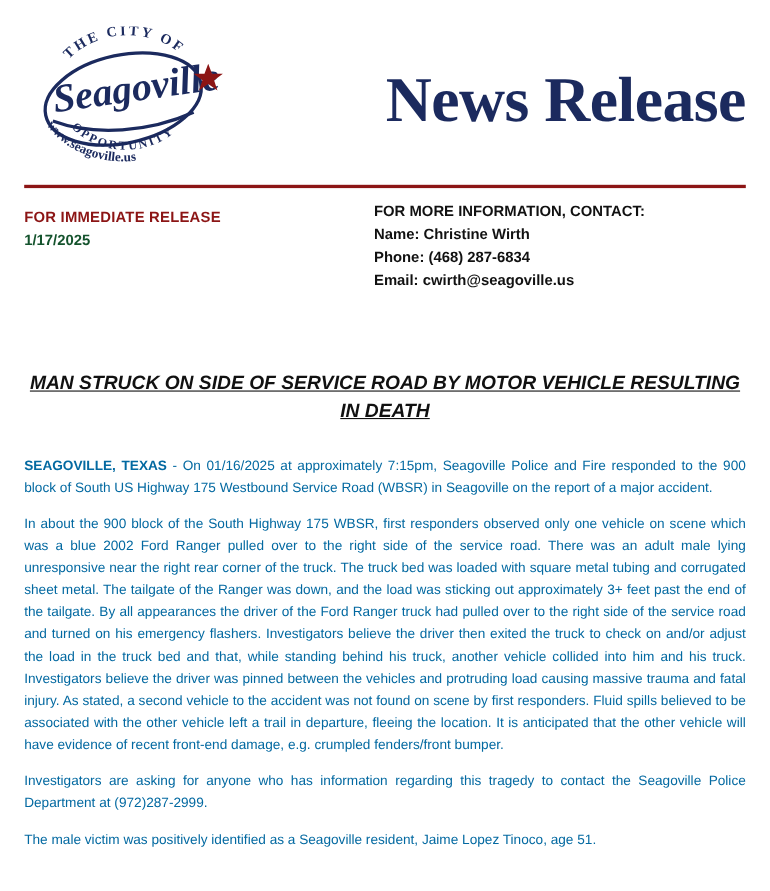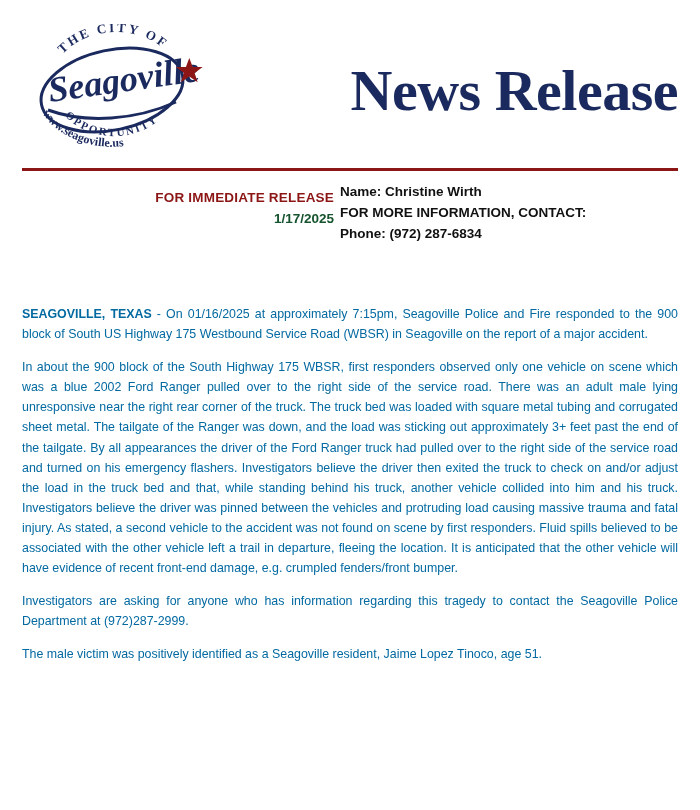--- a/index.html
+++ b/index.html
@@ -59,24 +59,24 @@
   }
 
   
   .info-row {
     position: relative;
     margin-top: 22px;
     height: 96px;
   }
   .immediate {
     position: absolute;
-    left: 12px;
+    left: 0;
     top: 8px;
     width: 300px;
-    text-align: right;
+    text-align: left;
   }
   .immediate .line1 {
     color: #8c1515;
     font-weight: bold;
     font-size: 13.5px;
     letter-spacing: 0.2px;
   }
   .immediate .line2 {
     margin-top: 6px;
     color: #14532d;
@@ -166,26 +166,28 @@
 
   <div class="rule"></div>
 
   <div class="info-row">
     <div class="immediate">
       <div class="line1">FOR IMMEDIATE RELEASE</div>
       <div class="line2">1/17/2025</div>
     </div>
 
     <div class="contact">
+      <div>FOR MORE INFORMATION, CONTACT:</div>
       <div>Name:  Christine Wirth</div>
-      <div>FOR MORE INFORMATION, CONTACT:</div>
-      <div>Phone: (972) 287-6834</div>
+      <div>Phone: (468) 287-6834</div>
+      <div>Email:  cwirth@seagoville.us</div>
     </div>
   </div>
 
+  <div class="headline">MAN STRUCK ON SIDE OF SERVICE ROAD BY MOTOR VEHICLE RESULTING IN DEATH</div>
 
   <div class="body-copy">
     <p><span class="lead-in">SEAGOVILLE, TEXAS</span><span> - On 01/16/2025 at approximately 7:15pm, Seagoville Police and Fire responded to the 900 block of South US Highway 175 Westbound Service Road (WBSR) in Seagoville on the report of a major accident.</span></p>
     <p>In about the 900 block of the South Highway 175 WBSR, first responders observed only one vehicle on scene which was a blue 2002 Ford Ranger pulled over to the right side of the service road. There was an adult male lying unresponsive near the right rear corner of the truck. The truck bed was loaded with square metal tubing and corrugated sheet metal. The tailgate of the Ranger was down, and the load was sticking out approximately 3+ feet past the end of the tailgate. By all appearances the driver of the Ford Ranger truck had pulled over to the right side of the service road and turned on his emergency flashers. Investigators believe the driver then exited the truck to check on and/or adjust the load in the truck bed and that, while standing behind his truck, another vehicle collided into him and his truck. Investigators believe the driver was pinned between the vehicles and protruding load causing massive trauma and fatal injury. As stated, a second vehicle to the accident was not found on scene by first responders. Fluid spills believed to be associated with the other vehicle left a trail in departure, fleeing the location. It is anticipated that the other vehicle will have evidence of recent front-end damage, e.g. crumpled fenders/front bumper.</p>
     <p>Investigators are asking for anyone who has information regarding this tragedy to contact the Seagoville Police Department at (972)287-2999.</p>
     <p>The male victim was positively identified as a Seagoville resident, Jaime Lopez Tinoco, age 51.</p>
   </div>
 
 </div>
 

